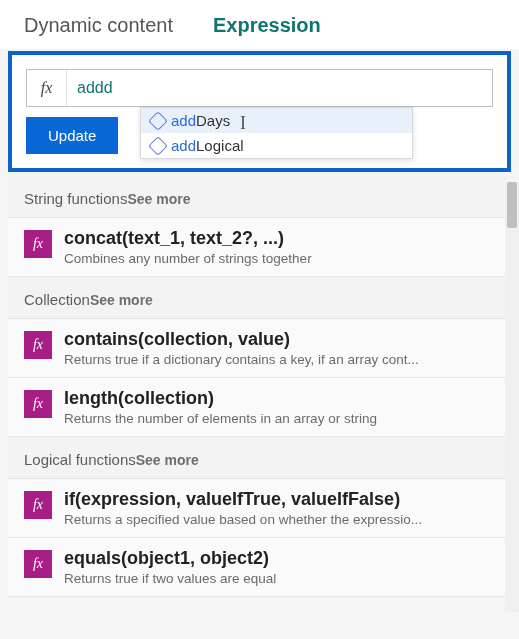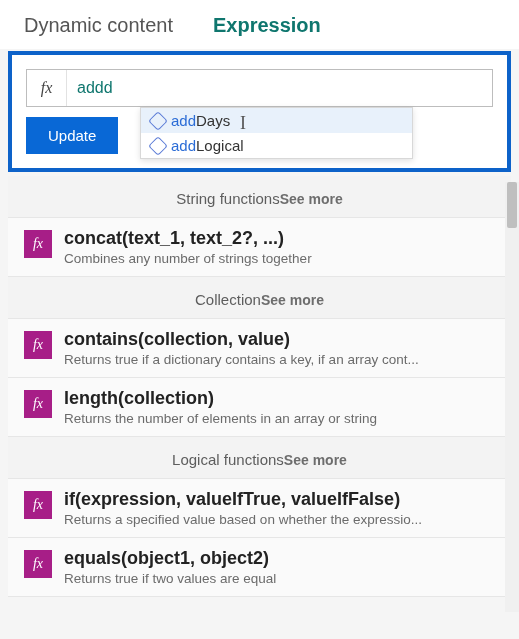--- a/index.html
+++ b/index.html
@@ -110,21 +110,21 @@
     font-size: 15px;
     padding: 10px 22px;
     cursor: pointer;
   }
   .list-area {
     padding: 0 8px;
     position: relative;
   }
   .category-header {
     display: flex;
-    justify-content: center;
+    justify-content: flex-start;
     align-items: center;
     padding: 14px 16px 10px;
     background: #f3f3f3;
     border-bottom: 1px solid #e6e6e6;
     font-size: 15px;
     color: #5d5d5d;
   }
   .see-more {
     color: #6d6d6d;
     font-size: 14px;

